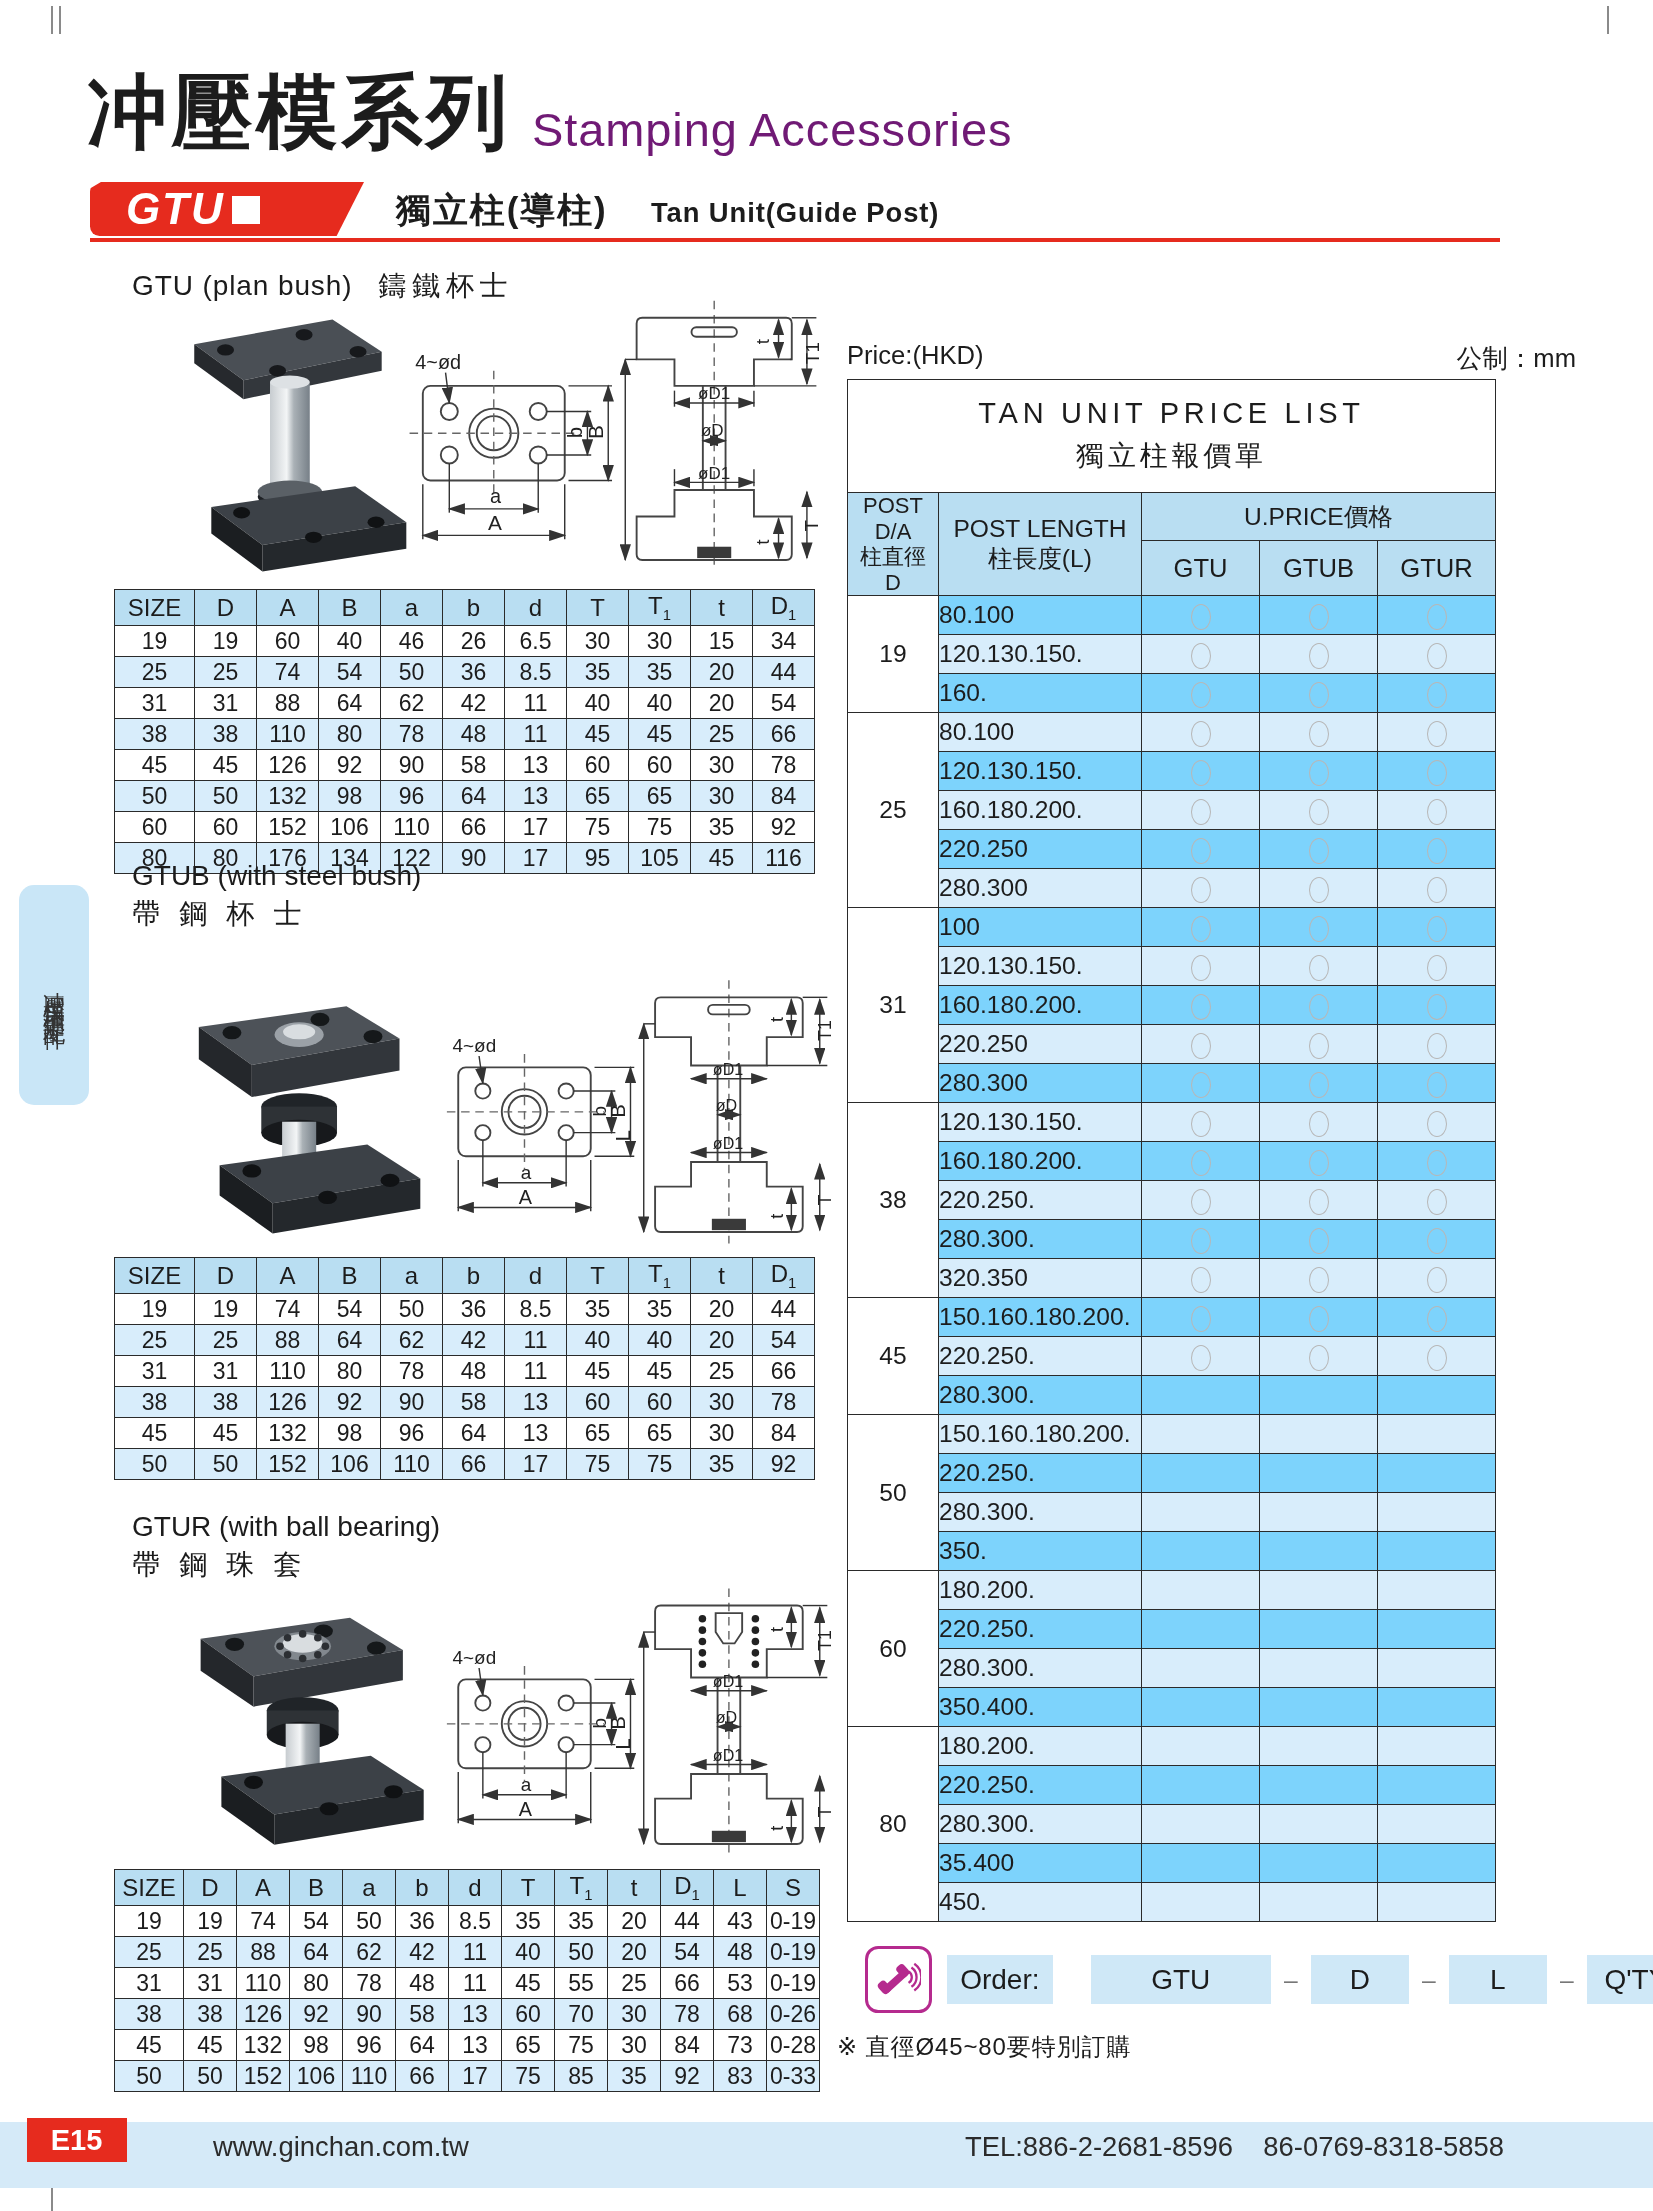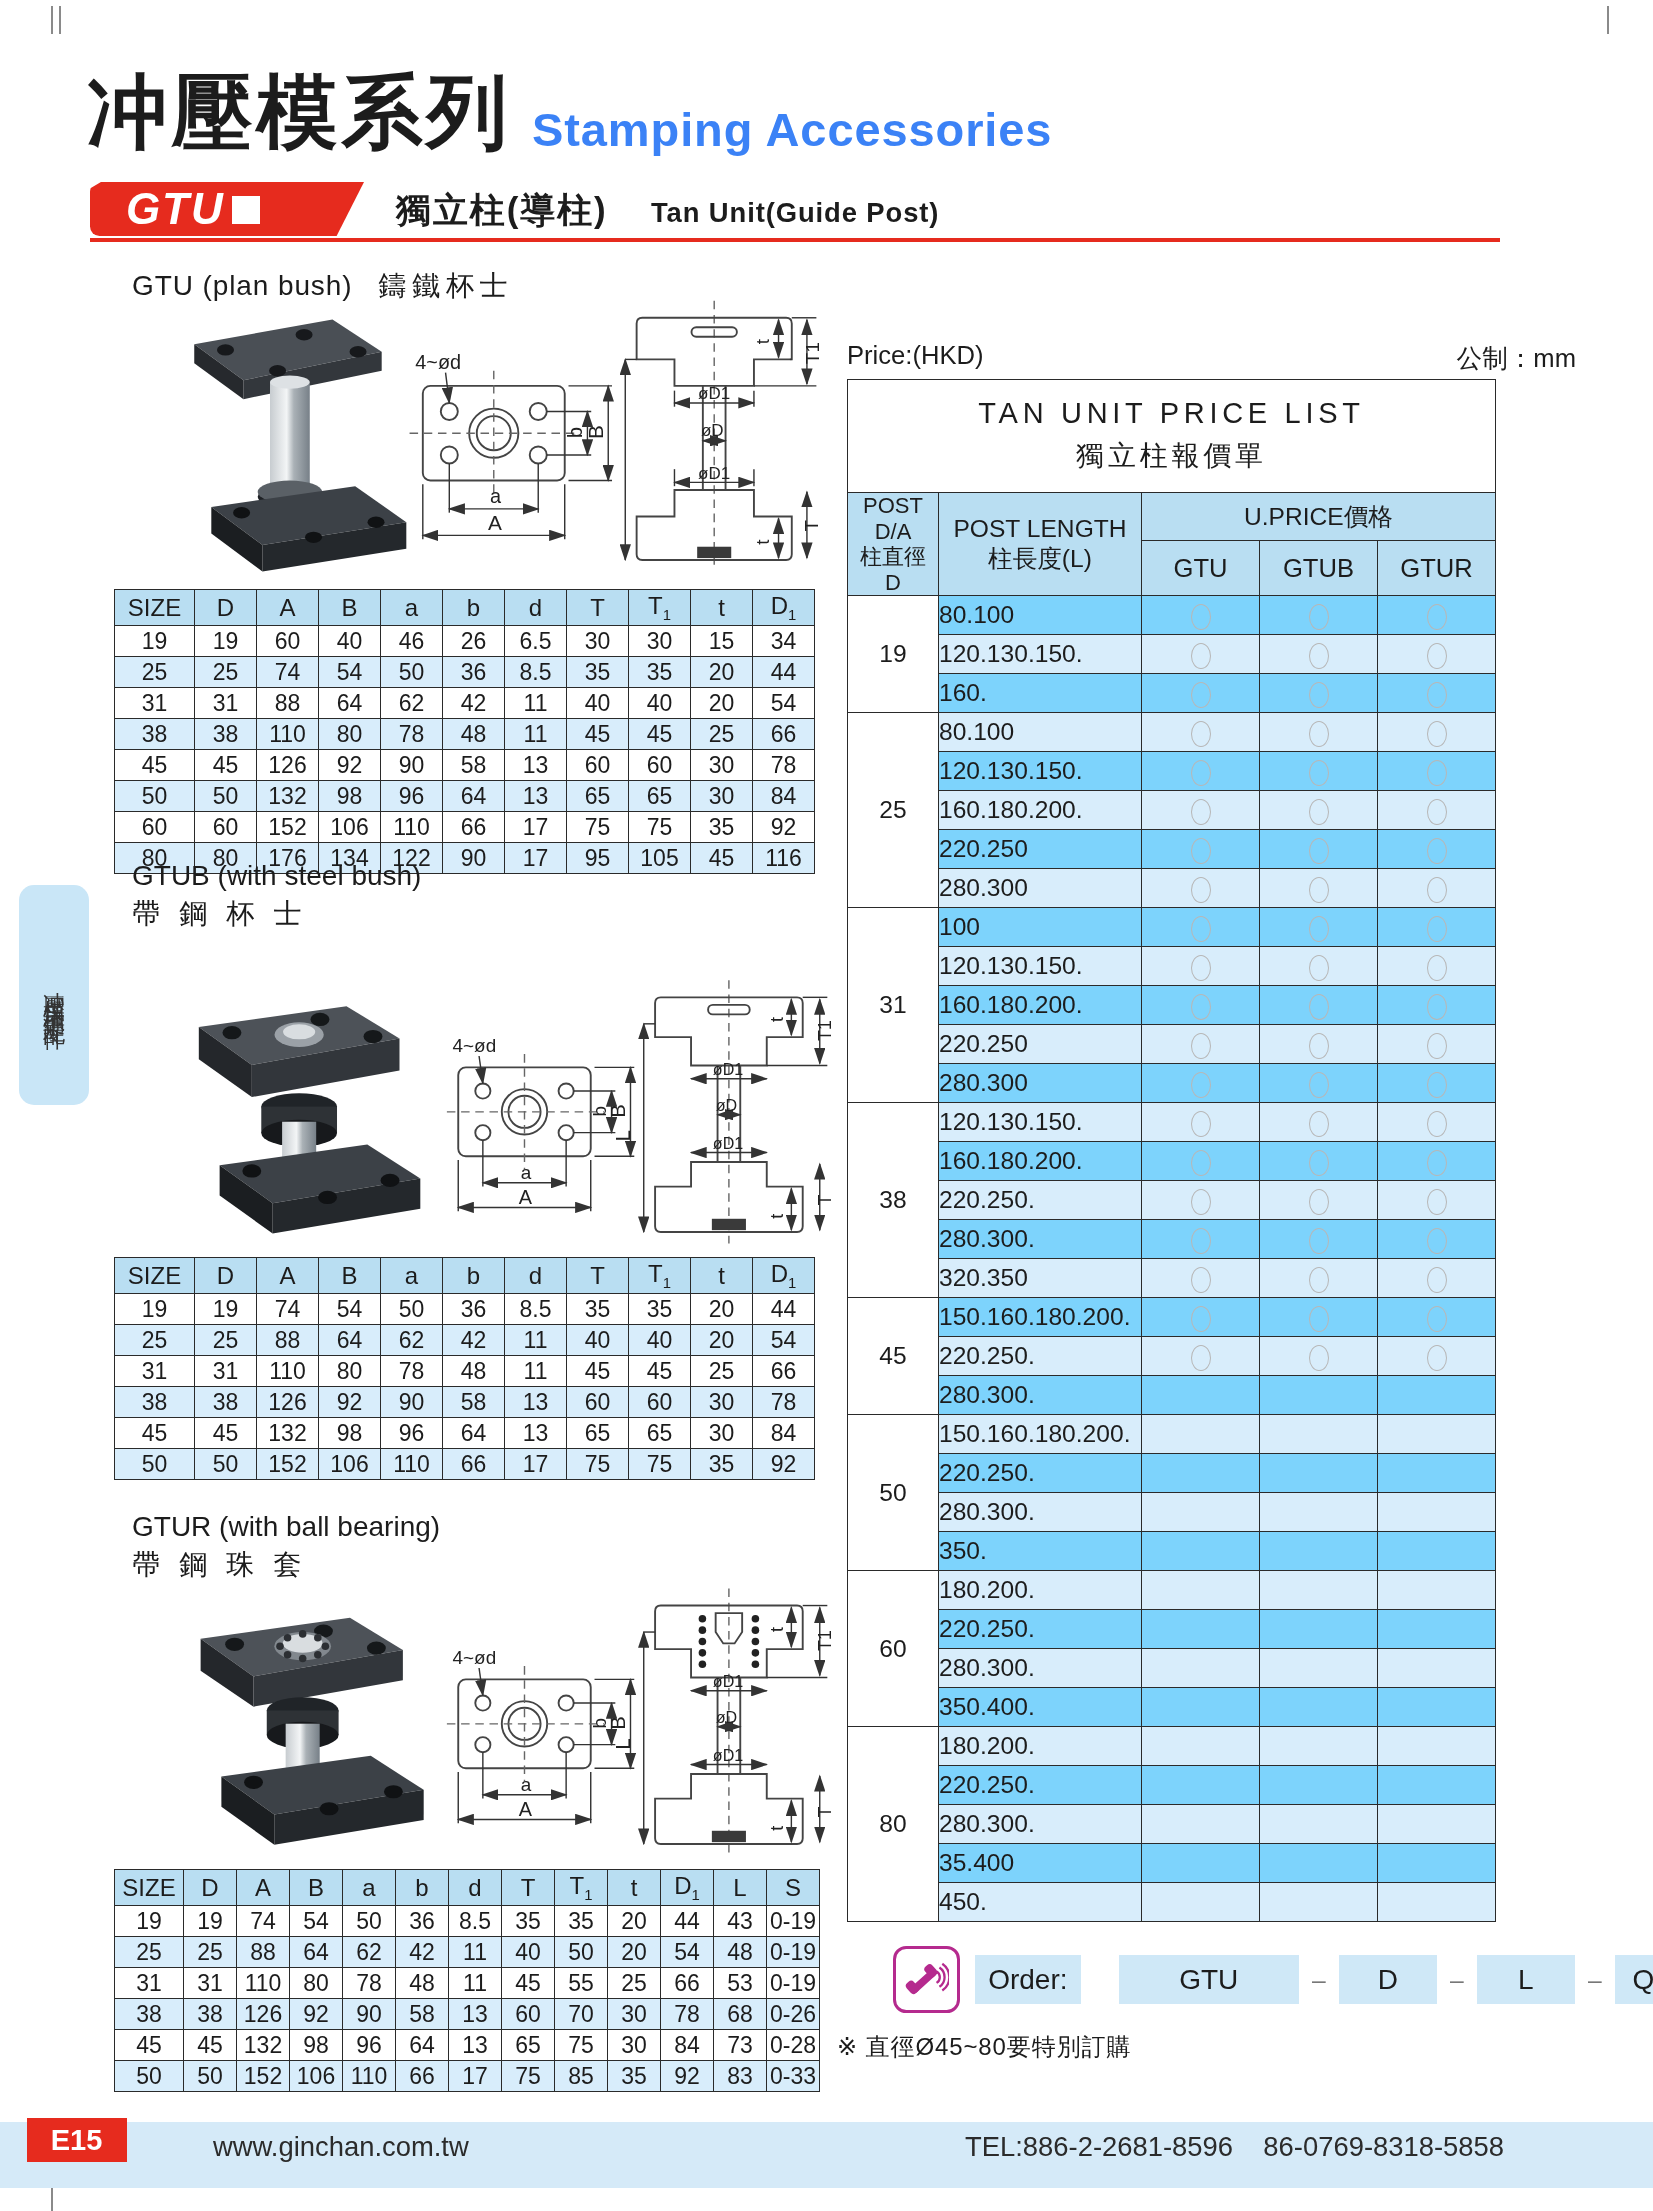--- a/index.html
+++ b/index.html
@@ -3,21 +3,21 @@
 <meta charset="utf-8">
 <style>
   html,body{margin:0;padding:0;background:#fff;}
   .page{position:relative;width:1653px;height:2212px;background:#fff;overflow:hidden;
         font-family:"Liberation Sans","DejaVu Sans",sans-serif;color:#1c1c1c;}
   .abs{position:absolute;}
   
   .cmark{position:absolute;background:#8a8a8a;}
   
   .title-zh{left:87px;top:59px;font-size:81px;font-weight:900;letter-spacing:3.8px;}
-  .title-en{left:532px;top:102px;font-size:47px;font-weight:bold;color:#3b82f6;letter-spacing:0.9px;}
+  .title-en{left:532px;top:102px;font-size:47px;font-weight:normal;color:#701a75;letter-spacing:0.9px;}
   .badge{left:90px;top:182px;width:274px;height:54px;background:#e62b1e;
          clip-path:polygon(4% 0,100% 0,90% 100%,0 100%,0 12%);display:flex;align-items:center;
          border-radius:9.5px 0 0 9.5px;}
   .badge-txt{color:#fff;font-size:44px;font-weight:900;font-style:italic;letter-spacing:1.9px;padding-left:36px;}
   .badge-sq{width:28px;height:28px;background:#fff;margin-left:7.6px;margin-top:2.8px;}
   .sub-zh{left:396px;top:187px;font-size:35px;font-weight:600;letter-spacing:1.9px;}
   .sub-en{left:651px;top:197px;font-size:27.4px;font-weight:bold;letter-spacing:0.9px;}
   .redline{left:90px;top:238px;width:1410px;height:3.8px;background:#e62b1e;}
   
   .sec-title{font-size:28px;letter-spacing:0.9px;}
@@ -46,21 +46,21 @@
   .phd2{font-size:24.6px;line-height:30px;}
   .uprice{height:38px;font-size:24.6px;}
   .pcolh{height:44px;font-size:25.6px;}
   .price td{height:38px;font-size:24.6px;}
   .lcell{text-align:left;padding-left:53px;}
   .dcell{text-align:center;background:#fff;}
   .pcell{text-align:center;}
   tr.blue .lcell,tr.blue .pcell{background:#d8edfb;}
   .circ{display:inline-block;width:18px;height:24px;border:1.9px solid #b7b7b7;border-radius:50%;vertical-align:middle;}
   
-  .order-row{left:893px;top:1946px;width:653px;display:flex;align-items:center;}
+  .order-row{left:865px;top:1946px;width:653px;display:flex;align-items:center;}
   .phone-box{width:61px;height:61px;border:3.8px solid #b52a8e;border-radius:13.2px;background:#fff;
              display:flex;align-items:center;justify-content:center;margin-right:15px;flex:0 0 auto;}
   .chip{background:#cfe8f7;font-size:28px;display:flex;align-items:center;justify-content:center;height:49px;}
   .order-label{width:123px;margin-right:38px;}
   #order-chips{display:flex;align-items:center;}
   #order-chips .chip{width:98px;}
   #order-chips .chip-wide{width:180px;}
   .osep{color:#777;font-size:24.6px;margin:0 13.2px;}
   .note{left:837px;top:2031px;font-size:24px;letter-spacing:0.9px;}
   

